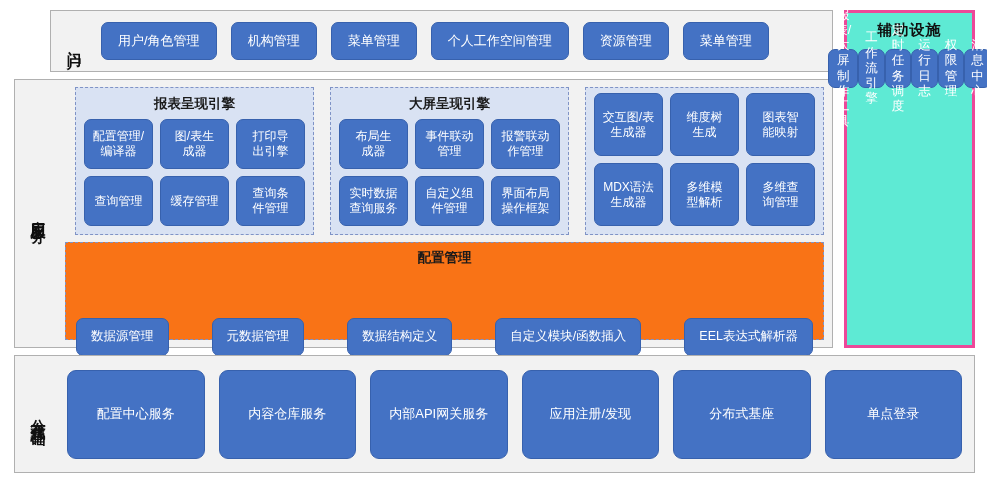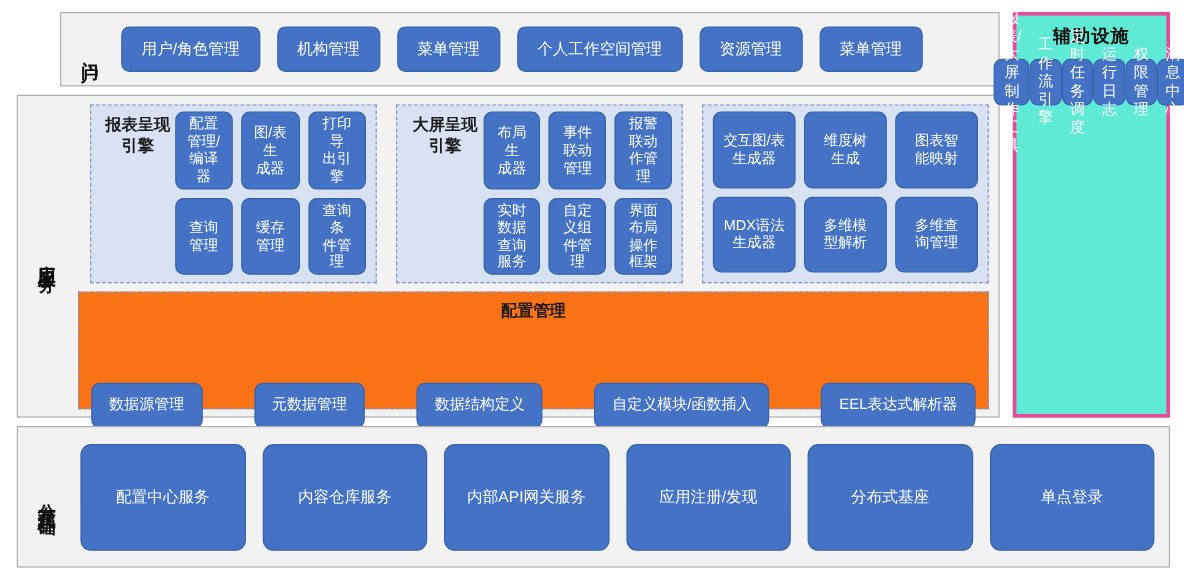--- a/index.html
+++ b/index.html
@@ -118,21 +118,21 @@
     gap: 6px;
     height: 149px;
   }
   .engine {
     flex: 1 1 0;
     border: 1px dashed #7f93c6;
     background: #d9e2f3;
     box-sizing: border-box;
     padding: 5px 8px 8px 8px;
     display: flex;
-    flex-direction: row;
+    flex-direction: column;
     margin-left: 10px;
   }
   .engine-title {
     text-align: center;
     font-size: 13.5px;
     font-weight: bold;
     color: #1a1a1a;
     margin: 2px 0 6px 0;
   }
   .engine-grid {

